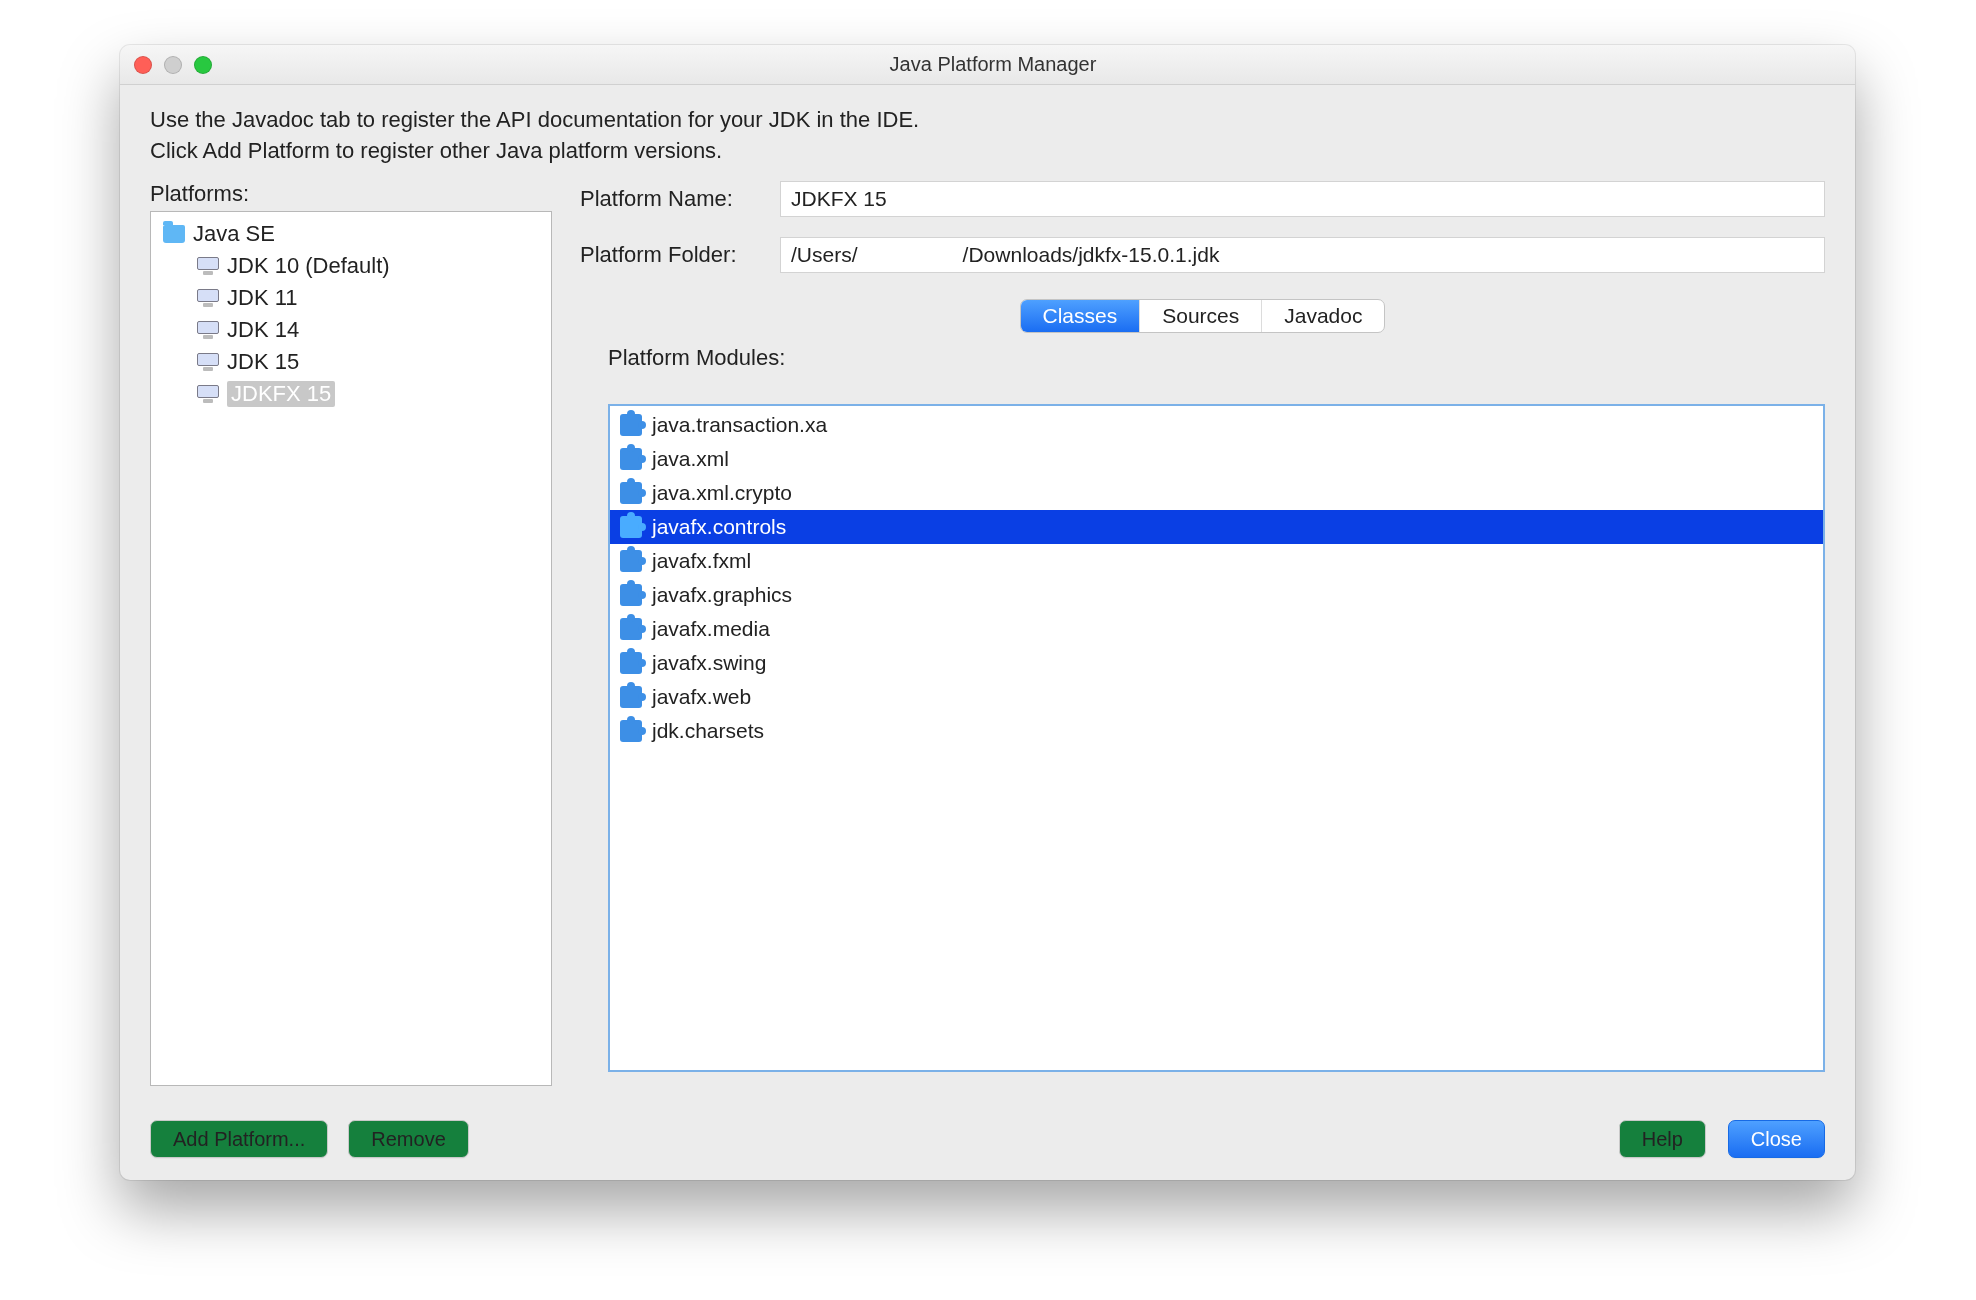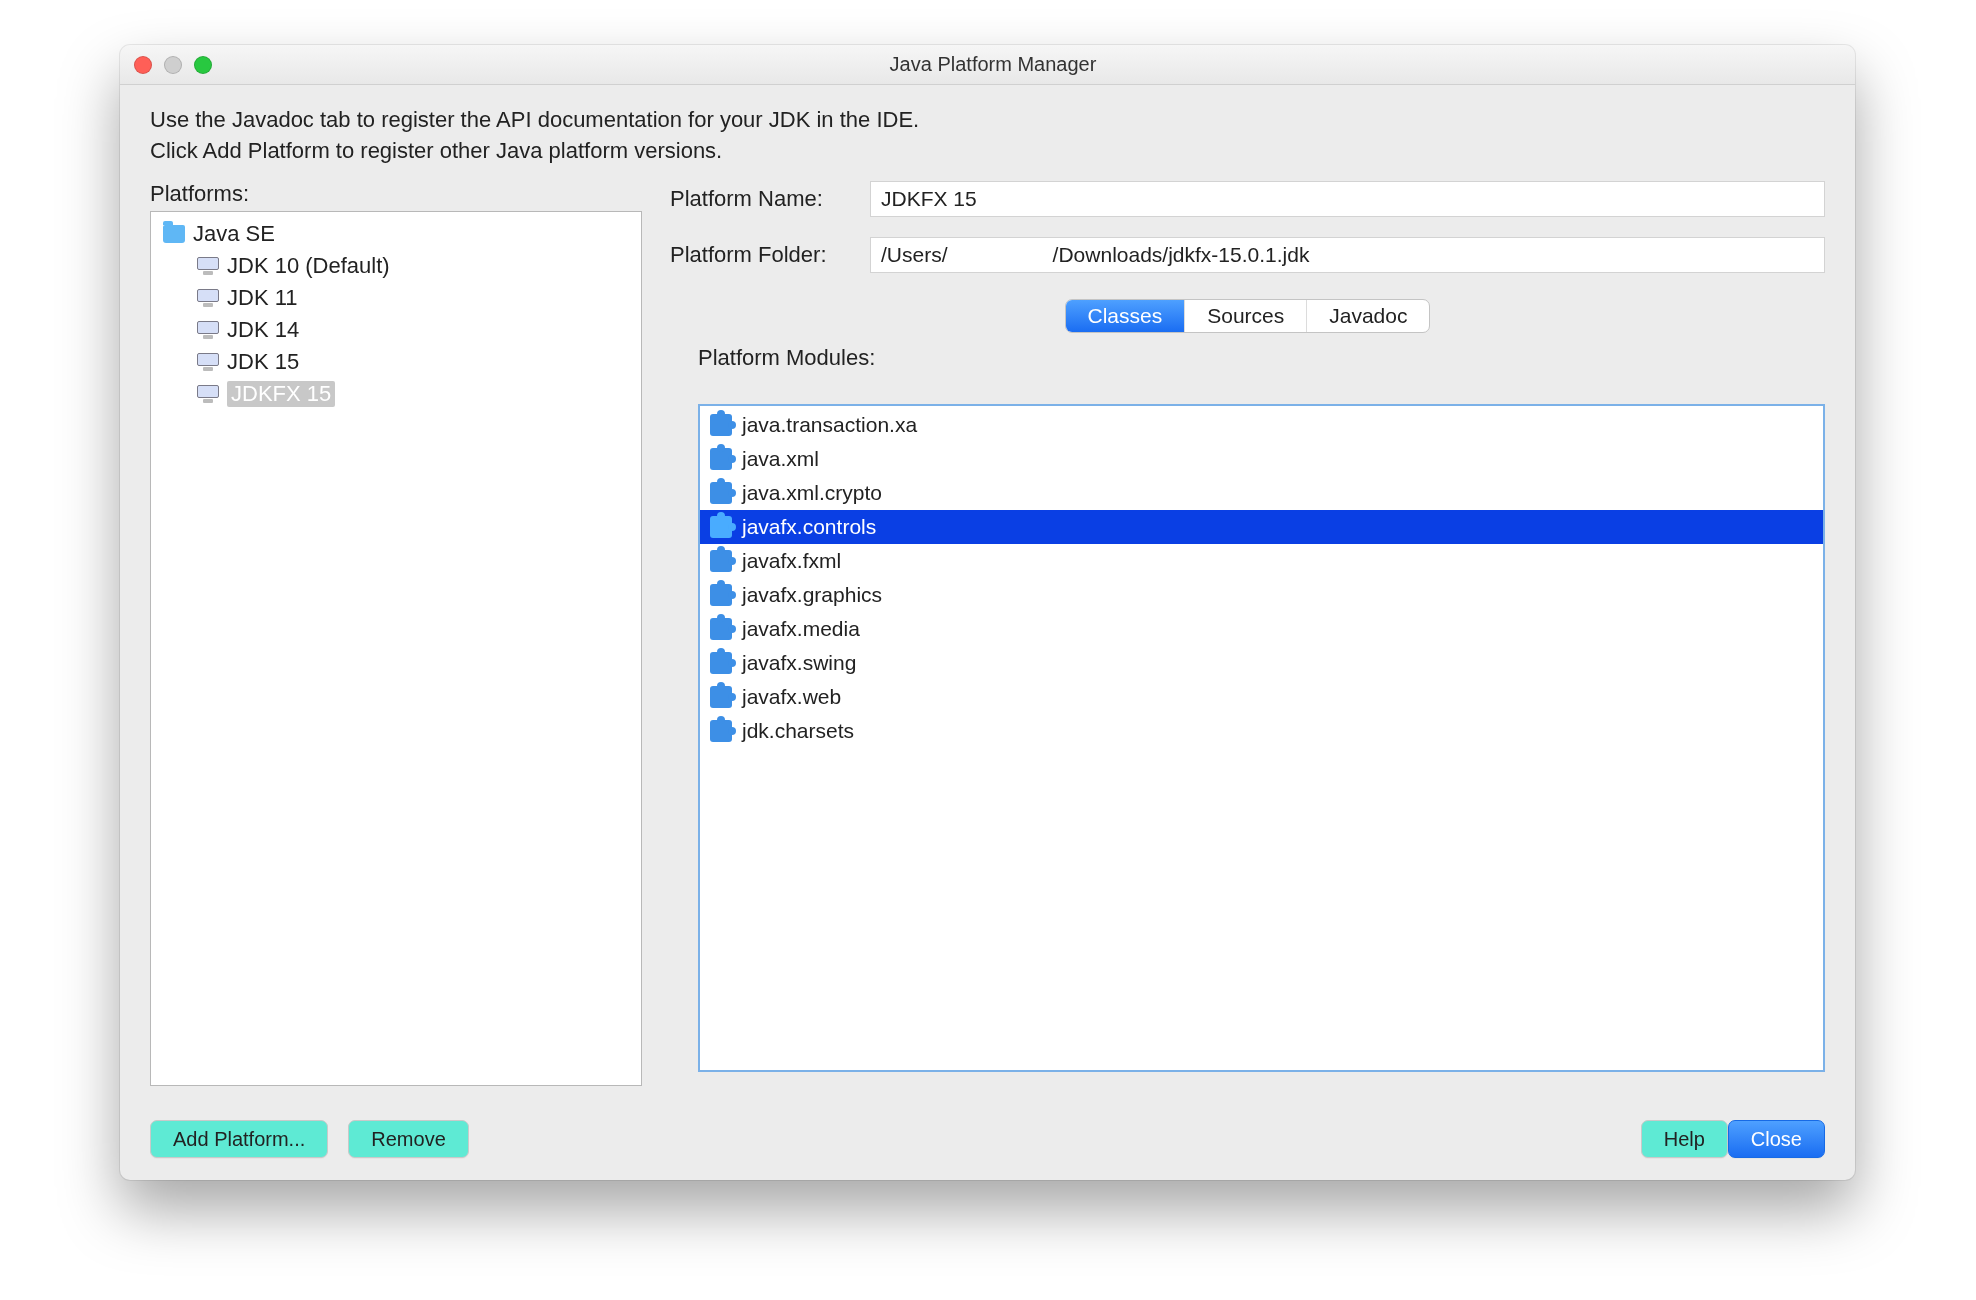--- a/index.html
+++ b/index.html
@@ -53,21 +53,21 @@
 
   .main-area {
     flex: 1;
     display: flex;
     gap: 28px;
     margin-top: 14px;
     min-height: 0;
   }
 
   
-  .left-col { width: 492px; display: flex; flex-direction: column; }
+  .left-col { width: 402px; display: flex; flex-direction: column; }
   .platforms-label { margin-bottom: 4px; font-size: 22px; }
   .platforms-tree {
     flex: 1;
     min-height: 0;
     background: #fff;
     border: 1px solid #b8b8b8;
     padding: 6px 4px;
     overflow: auto;
   }
   .tree-node {
@@ -102,21 +102,21 @@
   }
   .monitor-icon::after {
     content: ""; position: absolute; left: 6px; right: 6px; bottom: 0; height: 4px;
     background: #bcbcbc; border-radius: 1px;
   }
 
   .left-buttons { display: flex; gap: 20px; margin-top: 34px; }
   .btn {
     height: 38px;
     padding: 0 22px;
-    background: #5eead4;
+    background: #15803d;
     border: 1px solid #c9c9c9;
     border-radius: 7px;
     font-size: 20px;
     color: #222;
     display: inline-flex; align-items: center; justify-content: center;
     cursor: pointer;
     box-shadow: 0 1px 0 rgba(0,0,0,0.03);
   }
   .btn.primary {
     background: linear-gradient(#4ea0ff, #1a6df2);
@@ -191,21 +191,21 @@
     border-radius: 3px;
   }
   .puzzle-icon::before, .puzzle-icon::after {
     content: ""; position: absolute;
     width: 8px; height: 8px; background: #3d8fe6; border-radius: 50%;
   }
   .puzzle-icon::before { top: -4px; left: 7px; }
   .puzzle-icon::after  { top: 7px; right: -4px; }
 
   .footer {
-    display: flex; justify-content: flex-end; 
+    display: flex; justify-content: flex-end; gap: 22px;
     padding-top: 48px;
   }
 
   
   .modules-list::-webkit-scrollbar { width: 14px; }
   .modules-list::-webkit-scrollbar-thumb { background: #c6c6c6; border-radius: 7px; }
   .modules-list::-webkit-scrollbar-track { background: transparent; }
 </style>
 </head>
 <body>

